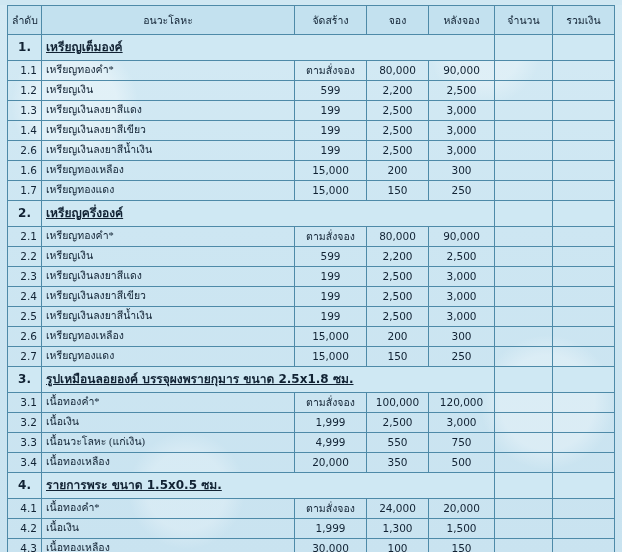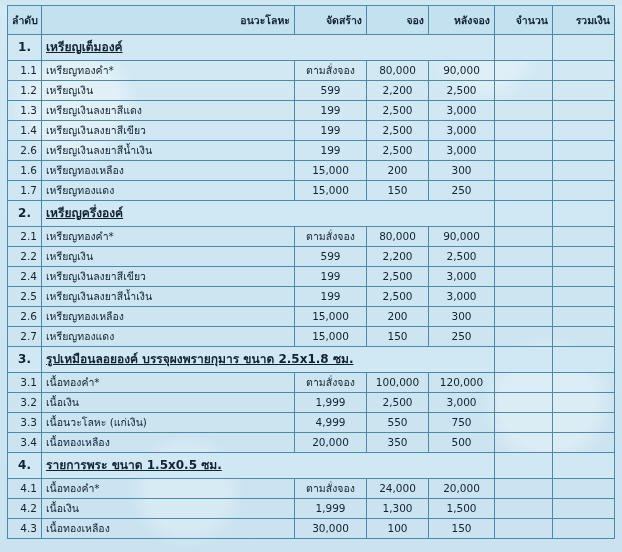--- a/index.html
+++ b/index.html
@@ -46,32 +46,33 @@
     font-size: 10.5px;
     line-height: 1.15;
     color: #123;
     vertical-align: middle;
     white-space: nowrap;
     overflow: hidden;
   }
   thead th {
     height: 26px;
     font-size: 12px;
-    font-weight: bold;
-    text-align: right;
+    font-weight: normal;
+    text-align: center;
     background: #c3e1ef;
   }
   td.num {
     text-align: right;
     width: 34px;
     font-size: 10px;
   }
   td.name {
     text-align: left;
     padding-left: 10px;
+    font-family: Liberation Serif, serif;
   }
   td.val {
     text-align: center;
   }
   tr.item td {
     height: 17px;
   }
   tr.section td {
     height: 23px;
     font-size: 12px;
@@ -211,20 +212,29 @@
         <tr class="item">
           <td class="num">2.2</td>
           <td class="name">เหรียญเงิน</td>
           <td class="val">599</td>
           <td class="val">2,200</td>
           <td class="val">2,500</td>
           <td class="val"></td>
           <td class="val"></td>
         </tr>
         <tr class="item">
+          <td class="num">2.3</td>
+          <td class="name">เหรียญเงินลงยาสีแดง</td>
+          <td class="val">199</td>
+          <td class="val">2,500</td>
+          <td class="val">3,000</td>
+          <td class="val"></td>
+          <td class="val"></td>
+        </tr>
+        <tr class="item">
           <td class="num">2.4</td>
           <td class="name">เหรียญเงินลงยาสีเขียว</td>
           <td class="val">199</td>
           <td class="val">2,500</td>
           <td class="val">3,000</td>
           <td class="val"></td>
           <td class="val"></td>
         </tr>
         <tr class="item">
           <td class="num">2.5</td>

